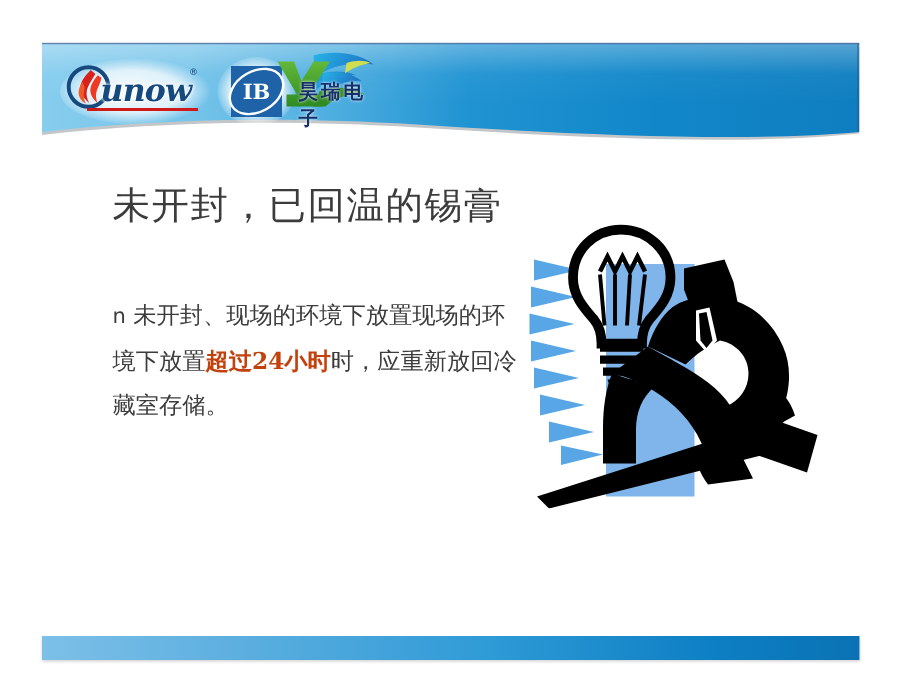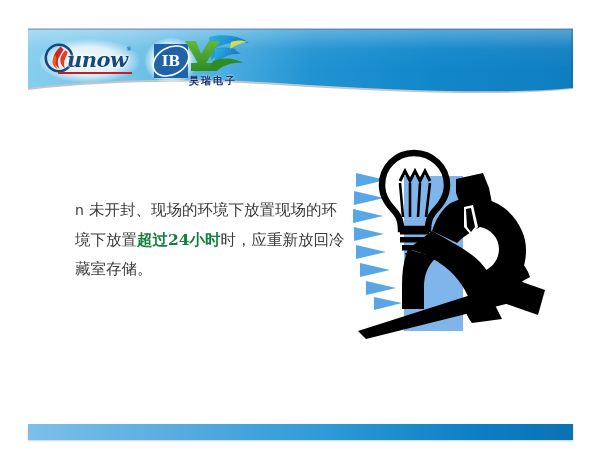--- a/index.html
+++ b/index.html
@@ -104,24 +104,24 @@
   }
 
   
   .logo-hr {
     position: relative;
     width: 74px;
     height: 52px;
   }
   .logo-hr .cn {
     position: absolute;
-    left: 10px;
+    left: 20px;
     bottom: -1px;
     font-family: "DejaVu Sans", "Liberation Sans", sans-serif;
-    font-size: 10px;
+    font-size: 13px;
     color: #15306b;
     letter-spacing: 2px;
     font-weight: bold;
     text-shadow: 0 0 2px #ffffff;
   }
 
   
   .title {
     position: absolute;
     left: 75px;
@@ -143,21 +143,21 @@
     font-size: 15.5px;
     line-height: 29px;
     color: #3c3c3c;
   }
   .bullet-mark {
     font-family: "DejaVu Sans", "Liberation Sans", sans-serif;
     font-size: 14px;
     color: #3c3c3c;
     padding-right: 5px;
   }
-  .hl-red { color: #15803d; font-weight: bold; }
+  .hl-red { color: #c2410c; font-weight: bold; }
   .para { margin: 0; }
 
   
   .art {
     position: absolute;
     left: 352px;
     top: 143px;
     width: 195px;
     height: 196px;
   }
@@ -256,20 +256,21 @@
                  C48 17 38 21 32 27 Z" fill="url(#hrBlue)"></path>
         <path d="M52 9 C58 7 64 7 68 9 C61 10 55 13 51 16 Z" fill="#cede4e"></path>
         <path d="M6 8 L17 8 L22 21 L30 8 L41 8 L27 30 L36 30 L36 38 L12 38 L12 30 L19 30 Z" fill="url(#hrGreen)"></path>
         <path d="M36 16 C46 14 56 16 62 21 C54 20 45 23 40 28 L36 28 Z" fill="url(#hrBlue)"></path>
         <path d="M34 28 C44 24 56 25 64 30 C54 29 44 32 38 38 L30 38 Z" fill="#2f8b22"></path>
       </svg>
       <span class="cn">昊瑞电子</span>
     </div>
   </div>
 
+  <div class="title">未开封，已回温的锡膏</div>
 
   <div class="body-block">
 
     <p class="para">
       <span class="bullet-mark">n</span><span>未开封、现场的环境下放置</span><span>现场的环境下放置</span><span class="hl-red">超过24小时</span><span>时，应重新放回冷藏室存储。</span>
     </p>
 
   </div>
 
   <div class="art">

